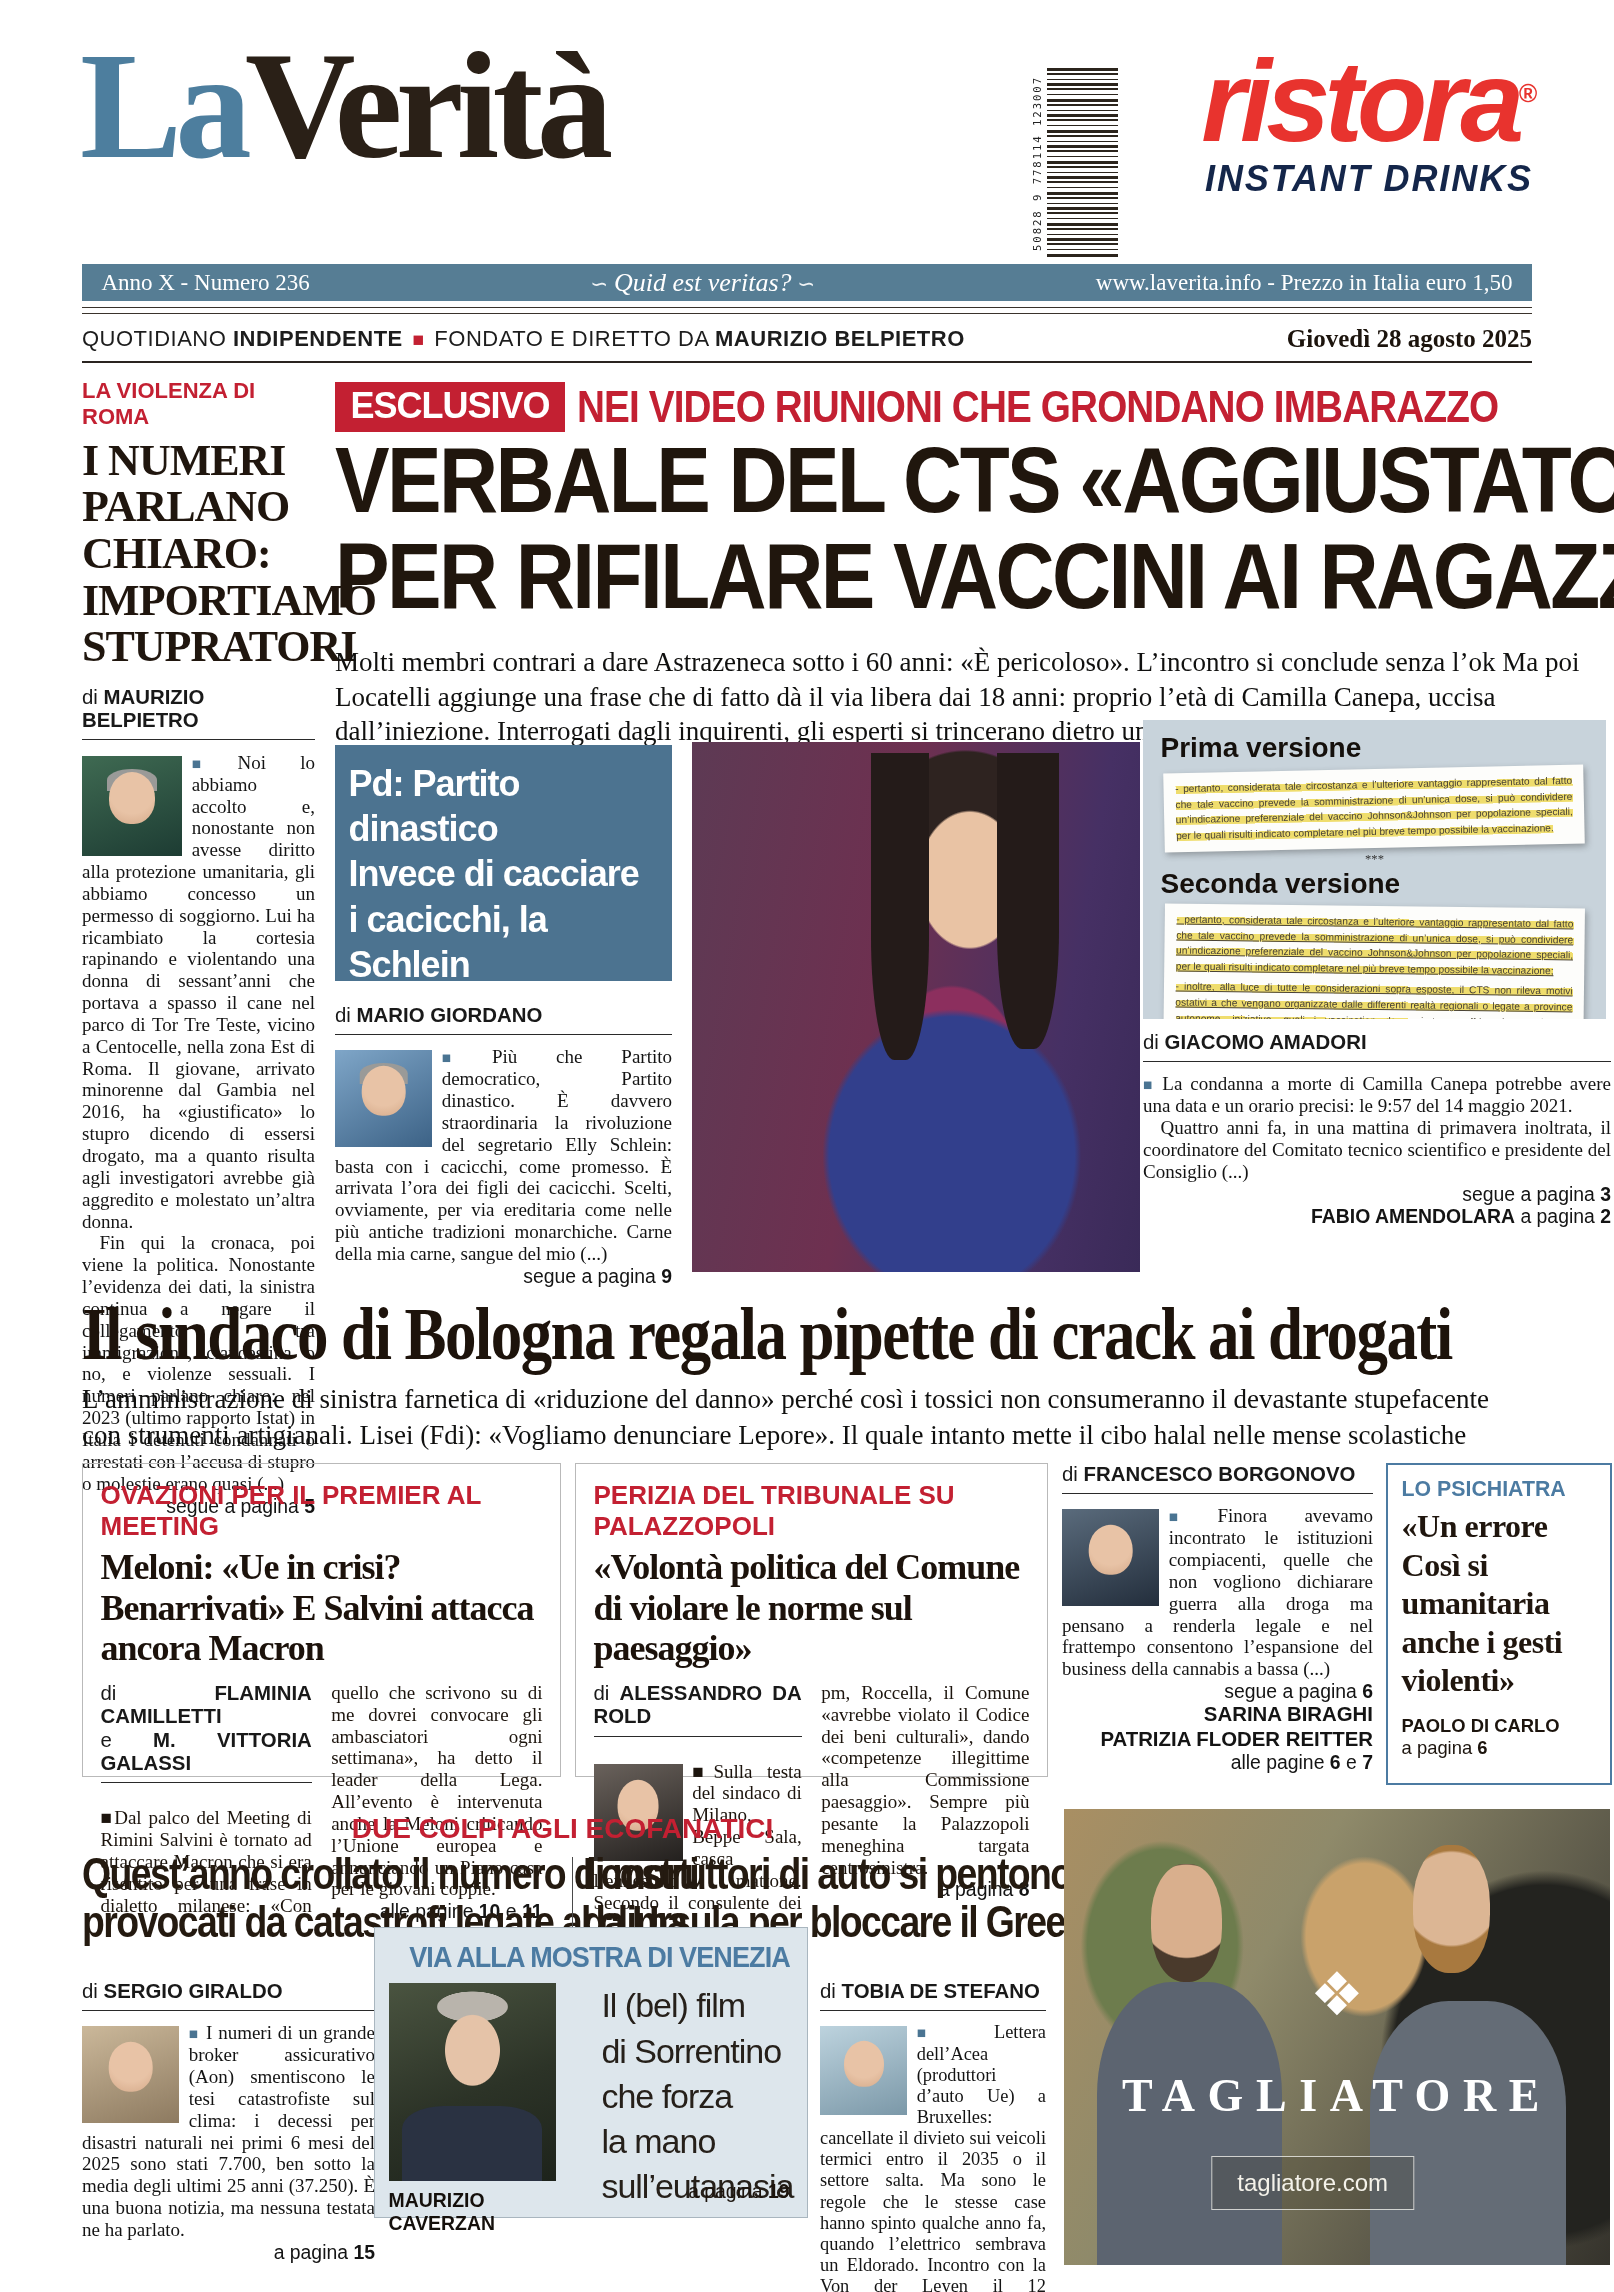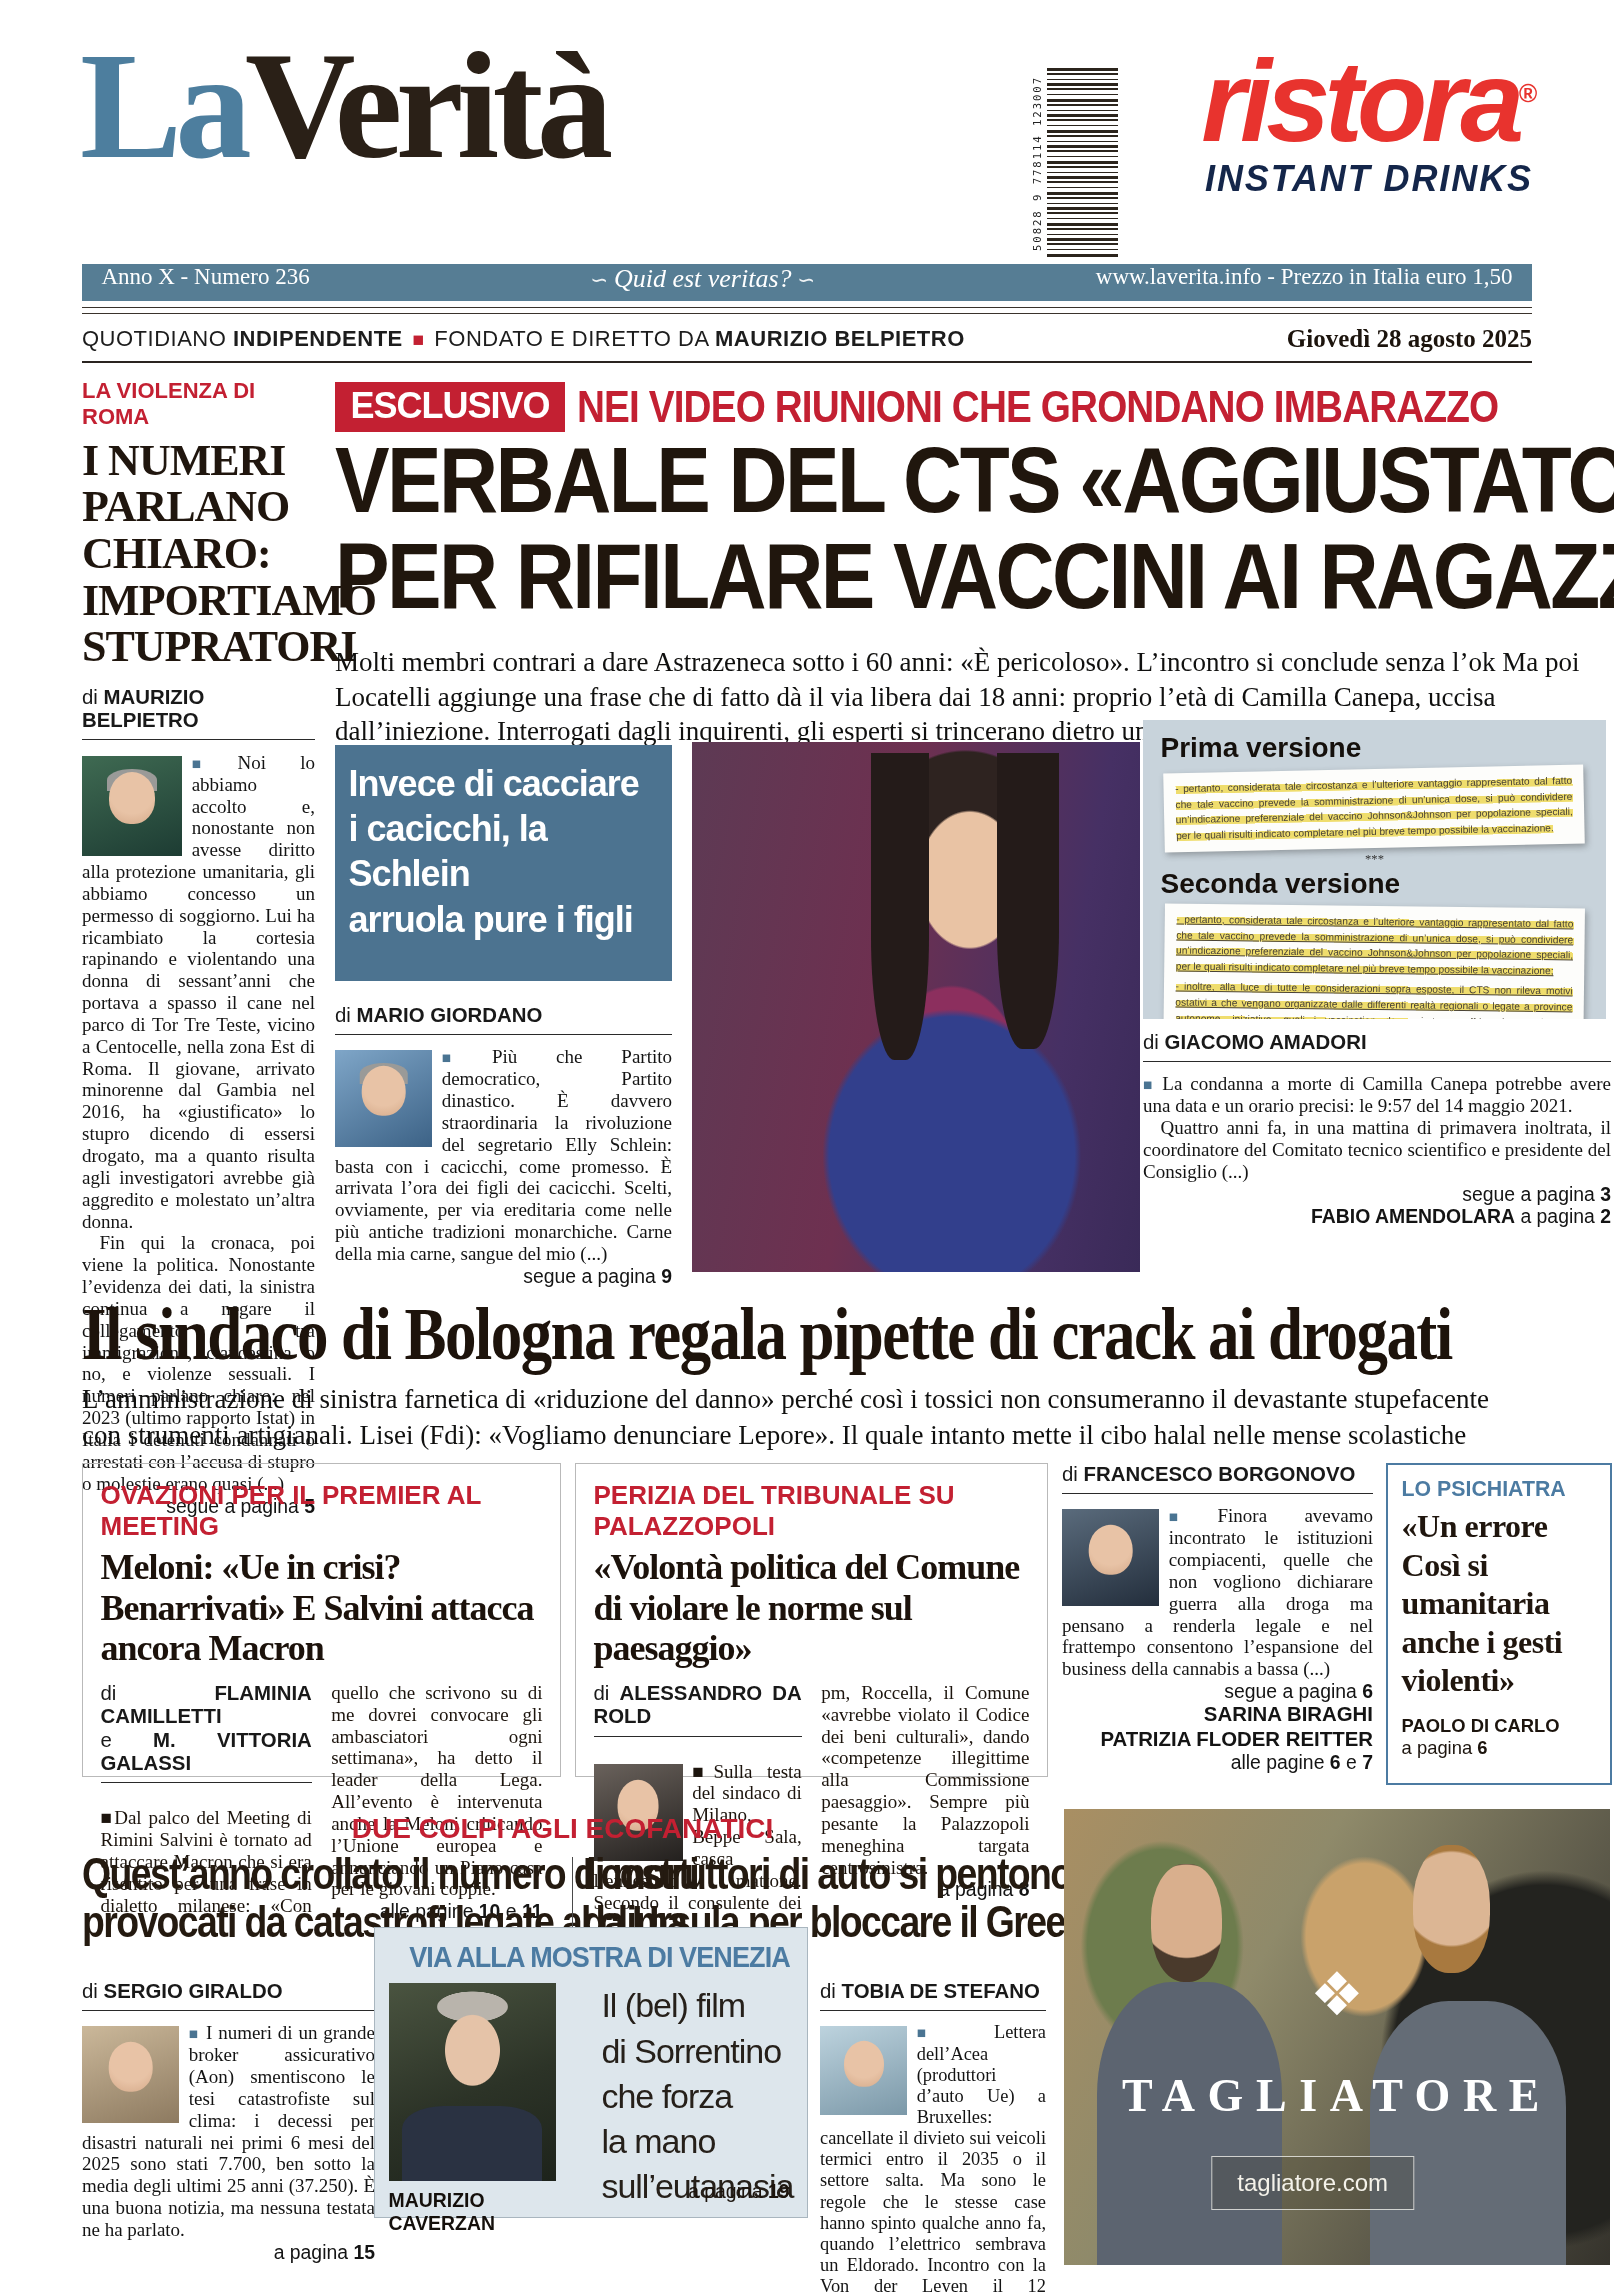--- a/index.html
+++ b/index.html
@@ -12,21 +12,21 @@
   #logo{left:80px;top:29px;font-weight:700;font-size:153px;line-height:1;letter-spacing:-6.8px;font-family:"Liberation Serif",serif;}
   #logo .la{color:#4d7e9e;}
   #logo .verita{color:#2a2017;}
   #barcode{left:1031px;top:68px;width:87px;height:190px;display:flex;}
   #barcode .nums{width:15.5px;font-family:"DejaVu Sans Mono",monospace;font-size:10.7px;color:#222;writing-mode:vertical-rl;transform:rotate(180deg);text-align:center;letter-spacing:1.9px;}
   #barcode .bars{flex:1;background:repeating-linear-gradient(180deg,#2b241c 0 2.9px,#fff 2.9px 4.9px,#2b241c 4.9px 6.8px,#fff 6.8px 10.7px,#2b241c 10.7px 11.6px,#fff 11.6px 15.5px);}
   #ristora{left:1147px;top:47px;width:444px;text-align:center;}
   #ristora .brand{font-family:"Liberation Sans",sans-serif;font-weight:800;font-style:italic;font-size:115px;line-height:.95;color:#e8332e;letter-spacing:-5.8px;}
   #ristora .reg{font-size:25px;vertical-align:super;letter-spacing:0;}
   #ristora .tag{font-family:"Liberation Sans",sans-serif;font-weight:800;font-style:italic;font-size:36px;color:#14264a;letter-spacing:1.9px;margin-top:1.9px;}
-  #topbar{left:82px;top:264px;width:1450px;height:37px;background:#567d94;color:#fff;display:flex;justify-content:space-between;padding:0 19.4px;box-sizing:border-box;font-size:23px;}
+  #topbar{left:82px;top:264px;width:1450px;height:37px;background:#567d94;color:#fff;display:flex;align-items:center;justify-content:space-between;padding:0 19.4px;box-sizing:border-box;font-size:23px;}
   #topbar .motto{font-style:italic;font-size:26px;}
   #topbar .orn{font-family:"DejaVu Sans",sans-serif;font-size:21.3px;opacity:.9;}
   #dblrule{left:82px;top:307px;width:1450px;height:4.9px;border-top:1.9px solid #3a332c;border-bottom:1px solid #3a332c;}
   #strap{left:82px;top:320px;width:1450px;height:37px;display:flex;align-items:center;justify-content:space-between;}
   #strap .lft{font-family:"Liberation Sans",sans-serif;font-size:22px;color:#1d1d1d;letter-spacing:0.5px;}
   #strap .lft b{font-weight:800;}
   #strap .sq{color:#c32032;font-size:19.4px;margin:0 9.7px;}
   #strap .date{font-size:25px;font-weight:700;}
   #rule2{left:82px;top:361px;width:1450px;height:0;border-top:2.9px solid #2a2420;}
   
@@ -195,20 +195,21 @@
     <span class="excl">ESCLUSIVO</span>
     <span class="ktxt cond">NEI VIDEO RIUNIONI CHE GRONDANO IMBARAZZO</span>
   </div>
   <div class="abs" id="mainhead">
     <div><span class="l cond">VERBALE DEL CTS «AGGIUSTATO»</span></div>
     <div><span class="l cond">PER RIFILARE VACCINI AI RAGAZZI</span></div>
   </div>
   <div class="abs" id="subhead">Molti membri contrari a dare Astrazeneca sotto i 60 anni: «È pericoloso». L’incontro si conclude senza l’ok Ma poi Locatelli aggiunge una frase che di fatto dà il via libera dai 18 anni: proprio l’età di Camilla Canepa, uccisa dall’iniezione. Interrogati dagli inquirenti, gli esperti si trincerano dietro una barriera di «non ricordo»</div>
 
   <div class="abs" id="pdbox">
+    <div><span class="l">Pd: Partito dinastico</span></div>
     <div><span class="l">Invece di cacciare</span></div>
     <div><span class="l">i cacicchi, la Schlein</span></div>
     <div><span class="l">arruola pure i figli</span></div>
   </div>
   <div class="abs" id="giordano">
     <div class="byline"><span>di</span> <b>MARIO GIORDANO</b></div>
     <div class="body-text">
       <span class="ph photo">
           <span class="hair"></span>
           <span class="face"></span>

